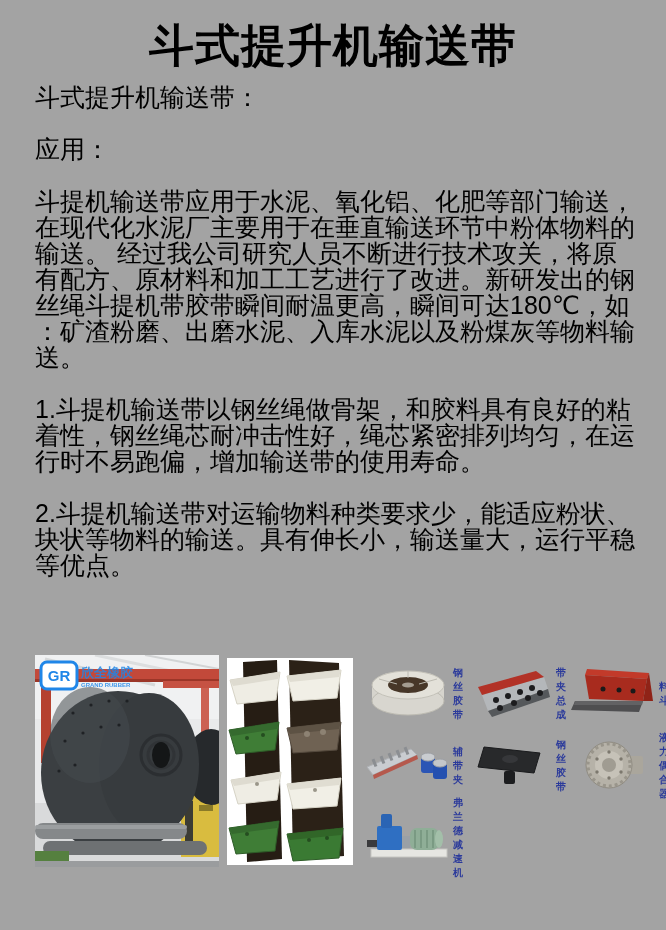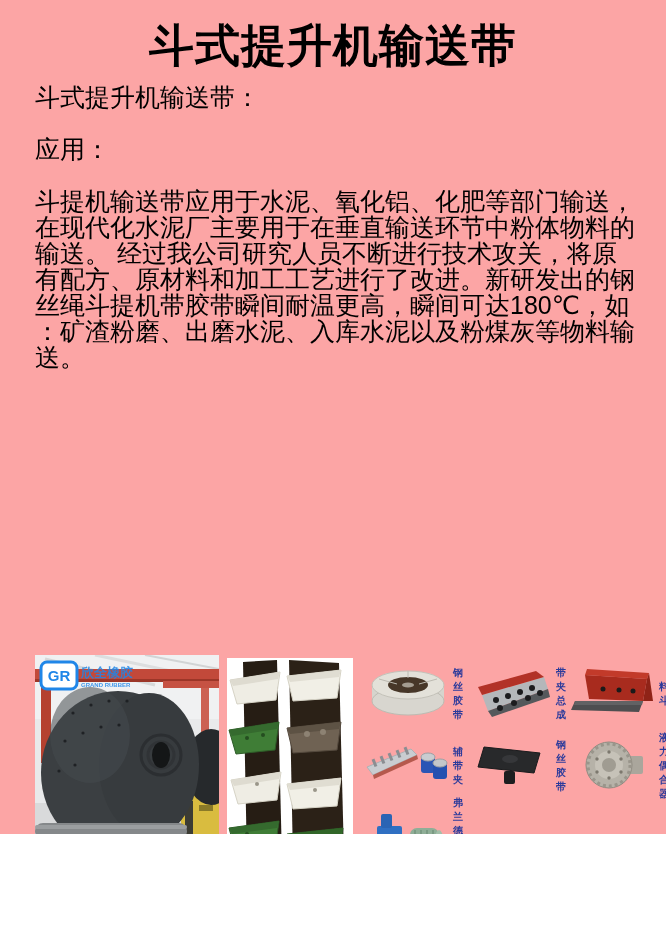--- a/index.html
+++ b/index.html
@@ -1,17 +1,17 @@
 <!DOCTYPE html>
 <html><head>
 <meta charset="utf-8">
 <style>
   html,body{margin:0;padding:0;background:#ffffff;}
   .page{
-    position:relative;width:666px;height:834px;background:#fca5a5;overflow:hidden;
+    position:relative;width:666px;height:930px;background:#a3a3a3;overflow:hidden;
     font-family:"Liberation Sans","DejaVu Sans",sans-serif;color:#000;
   }
   .page-title{
     margin:0;padding-top:18px;text-align:center;
     font-size:45px;font-weight:bold;letter-spacing:1px;line-height:1.25;
   }
   .body-text{margin:10px 30px 0 35px;width:602px;}
   .body-text p{
     margin:0 0 26px 0;font-size:25px;line-height:26px;
     line-break:anywhere;word-break:break-all;
@@ -36,20 +36,22 @@
 <body>
 
 <div class="page">
 
   <h1 class="page-title">斗式提升机输送带</h1>
 
   <div class="body-text">
     <p>斗式提升机输送带：</p>
     <p>应用：</p>
     <p>斗提机输送带应用于水泥、氧化铝、化肥等部门输送，在现代化水泥厂主要用于在垂直输送环节中粉体物料的输送。 经过我公司研究人员不断进行技术攻关，将原有配方、原材料和加工工艺进行了改进。新研发出的钢丝绳斗提机带胶带瞬间耐温更高，瞬间可达180℃，如：矿渣粉磨、出磨水泥、入库水泥以及粉煤灰等物料输送。</p>
+    <p>1.斗提机输送带以钢丝绳做骨架，和胶料具有良好的粘着性，钢丝绳芯耐冲击性好，绳芯紧密排列均匀，在运行时不易跑偏，增加输送带的使用寿命。</p>
+    <p>2.斗提机输送带对运输物料种类要求少，能适应粉状、块状等物料的输送。具有伸长小，输送量大，运行平稳等优点。</p>
   </div>
 
   <div class="images-row">
 
     <svg class="photo photo-belt" viewBox="0 0 184 212">
       <rect x="0" y="0" width="184" height="212" fill="#e9eaeb"></rect>
       <rect x="0" y="0" width="184" height="64" fill="#f0f1f2"></rect>
       <line x1="10" y1="4" x2="120" y2="30" stroke="#d6d8d9" stroke-width="3"></line>
       <line x1="60" y1="0" x2="184" y2="26" stroke="#dcdedf" stroke-width="3"></line>
       <line x1="110" y1="0" x2="184" y2="14" stroke="#d2d4d5" stroke-width="2"></line>

